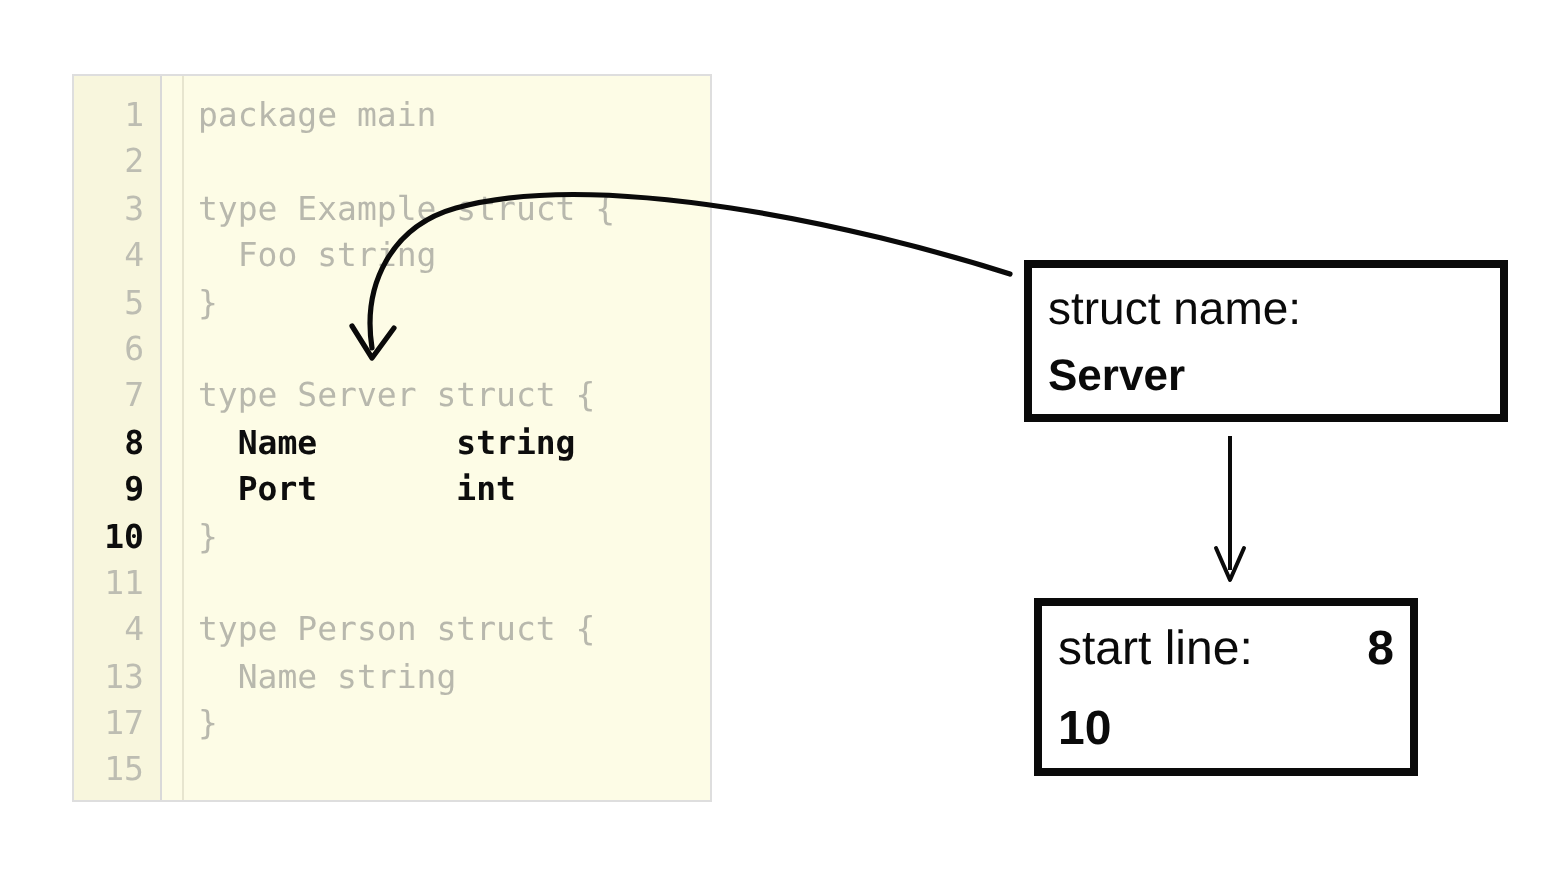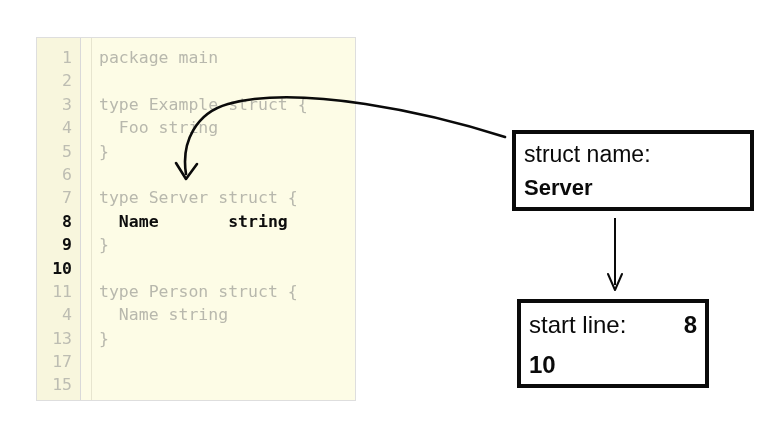--- a/index.html
+++ b/index.html
@@ -153,20 +153,21 @@
   </div>
   <div id="code-area">
     <div class="cl">package main</div>
     <div class="cl"></div>
     <div class="cl">type Example struct {</div>
     <div class="cl">  Foo string</div>
     <div class="cl">}</div>
     <div class="cl"></div>
     <div class="cl">type Server struct {</div>
     <div class="cl hl">  Name       string</div>
+    <div class="cl hl">  Port       int</div>
     <div class="cl">}</div>
     <div class="cl"></div>
     <div class="cl">type Person struct {</div>
     <div class="cl">  Name string</div>
     <div class="cl">}</div>
   </div>
 </div>
 
 <div class="info-box" id="struct-name-box">
   <div class="box-label">struct name:</div>

